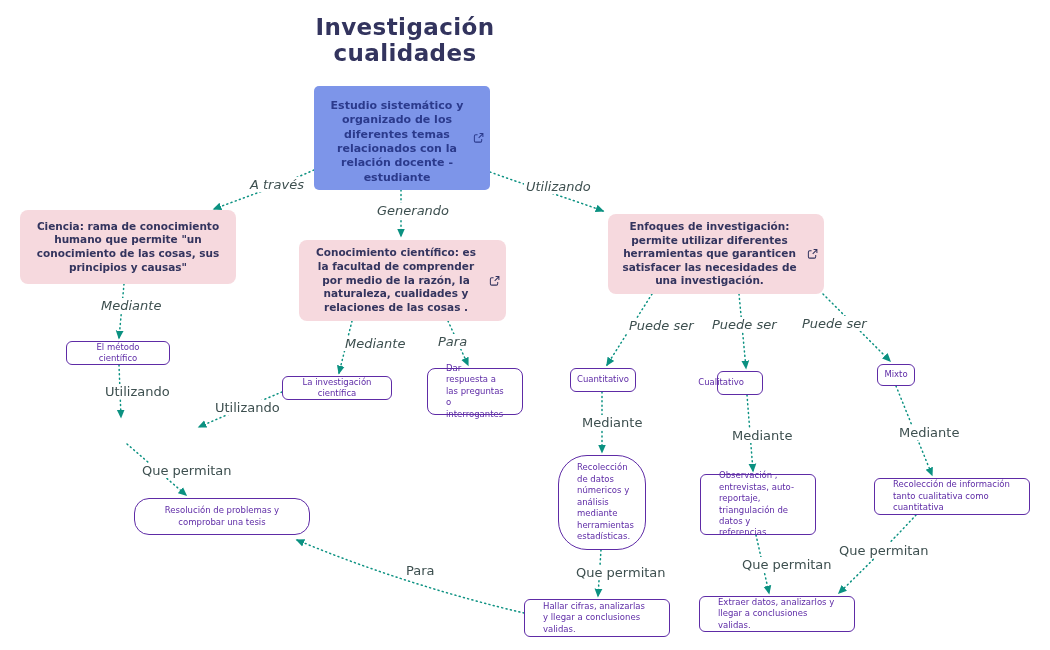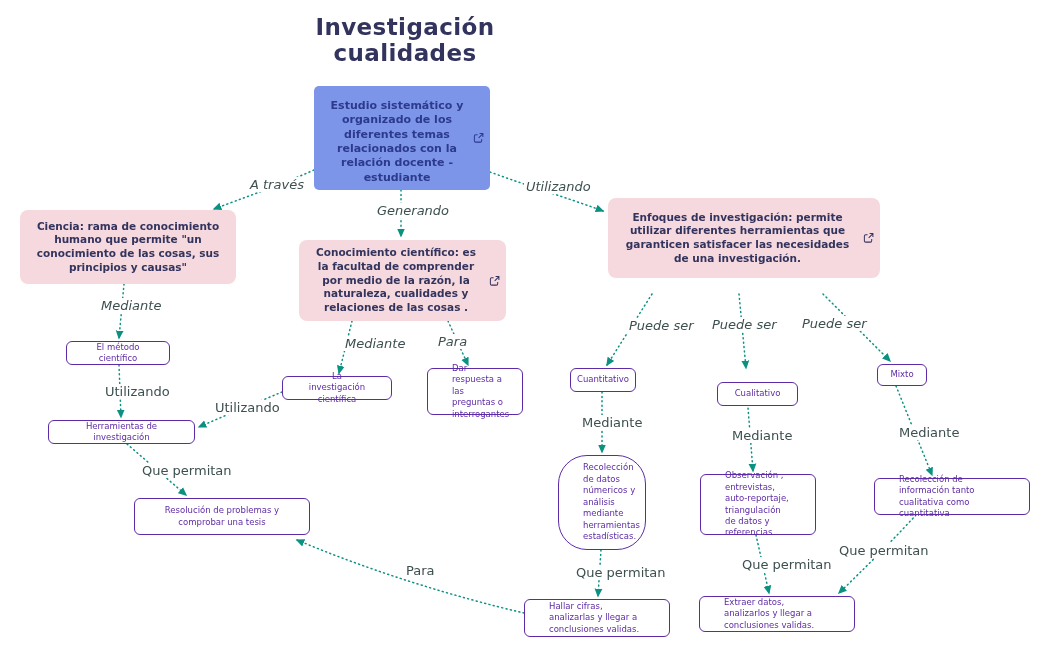--- a/index.html
+++ b/index.html
@@ -33,48 +33,48 @@
   }
   .node.pink {
     background:var(--pink-bg,#f6d9de); color:var(--pink-text,#33345e);
     font-weight:bold; font-size:10.5px; line-height:1.3; padding:7px 11px;
     border-radius:8px;
   }
   .node.pink.has-icon { padding-right:24px; }
   .node.leaf {
     background:#fff; border:1.6px solid var(--leaf-border,#5e2ba6);
     color:var(--leaf-text,#5e2ba6); font-size:8.5px; line-height:1.35;
-    padding:3px 24px; border-radius:6px;
+    padding:3px 18px; border-radius:6px;
   }
   .node.leaf.left { justify-content:flex-start; text-align:left; }
 
   .link-icon {
     position:absolute; right:6px; top:50%; transform:translateY(-50%);
     width:11px; height:11px; color:inherit; cursor:pointer;
   }
   .link-icon svg { width:11px; height:11px; display:block; }
 
   .edge-label {
     position:absolute; font-size:13px; color:var(--edge-label,#3d4f4f);
     background:#fff; padding:0 2px; white-space:nowrap;
   }
   .edge-label.it { font-style:italic; }
 
   
   #n-root         { left:314px; top:86px;  width:176px; height:104px; }
   #n-ciencia      { left:20px;  top:210px; width:216px; height:74px; }
   #n-conocimiento { left:299px; top:240px; width:207px; height:81px; }
-  #n-enfoques     { left:608px; top:198px; width:272px; height:80px; }
+  #n-enfoques     { left:608px; top:214px; width:216px; height:80px; }
   #n-metodo       { left:66px;  top:341px; width:104px; height:24px; }
   #n-herramientas { left:48px;  top:420px; width:147px; height:24px; }
-  #n-resolucion   { left:134px; top:498px; width:176px; height:37px; }
+  #n-resolucion   { left:134px; top:498px; width:176px; height:37px;border-radius:15px; }
   #n-invest       { left:282px; top:376px; width:110px; height:24px; }
-  #n-dar          { left:427px; top:368px; width:96px;  height:47px; }
+  #n-dar          { left:427px; top:368px; width:96px;  height:47px;border-radius:8px; }
   #n-cuantitativo { left:570px; top:368px; width:66px;  height:24px; }
-  #n-cualitativo  { left:717px; top:382px; width:81px;  height:24px; }
+  #n-cualitativo  { left:717px; top:371px; width:46px;  height:24px;justify-content:flex-end; }
   #n-mixto        { left:877px; top:364px; width:36px;  height:22px; }
   #n-recdatos     { left:558px; top:455px; width:88px;  height:95px;border-radius:29px; }
   #n-observacion  { left:700px; top:474px; width:116px; height:61px; }
   #n-recinfo      { left:874px; top:478px; width:156px; height:37px; }
   #n-hallar       { left:524px; top:599px; width:146px; height:38px; }
   #n-extraer      { left:699px; top:596px; width:156px; height:36px; }
 
   
   #l-0  { left:248px; top:177px; }
   #l-1  { left:375px; top:203px; }
@@ -160,23 +160,20 @@
       <svg viewBox="0 0 12 12">
           <path d="M5 2.5H3A1.5 1.5 0 0 0 1.5 4v5A1.5 1.5 0 0 0 3 10.5h5A1.5 1.5 0 0 0 9.5 9V7" fill="none" stroke="currentColor" stroke-width="1.1"></path>
           <path d="M7.2 1.2h3.6v3.6M10.6 1.4 6.2 5.8" fill="none" stroke="currentColor" stroke-width="1.1"></path>
         </svg>
     </span>
   </div>
 
   <div class="node leaf" id="n-metodo">
     <span class="node-text">El método científico</span>
   </div>
-  <div class="node leaf" id="n-herramientas">
-    <span class="node-text">Herramientas de investigación</span>
-  </div>
   <div class="node leaf" id="n-resolucion">
     <span class="node-text">Resolución de problemas y comprobar una tesis</span>
   </div>
   <div class="node leaf" id="n-invest">
     <span class="node-text">La investigación científica</span>
   </div>
   <div class="node leaf left" id="n-dar">
     <span class="node-text">Dar respuesta a las preguntas o interrogantes</span>
   </div>
   <div class="node leaf" id="n-cuantitativo">

